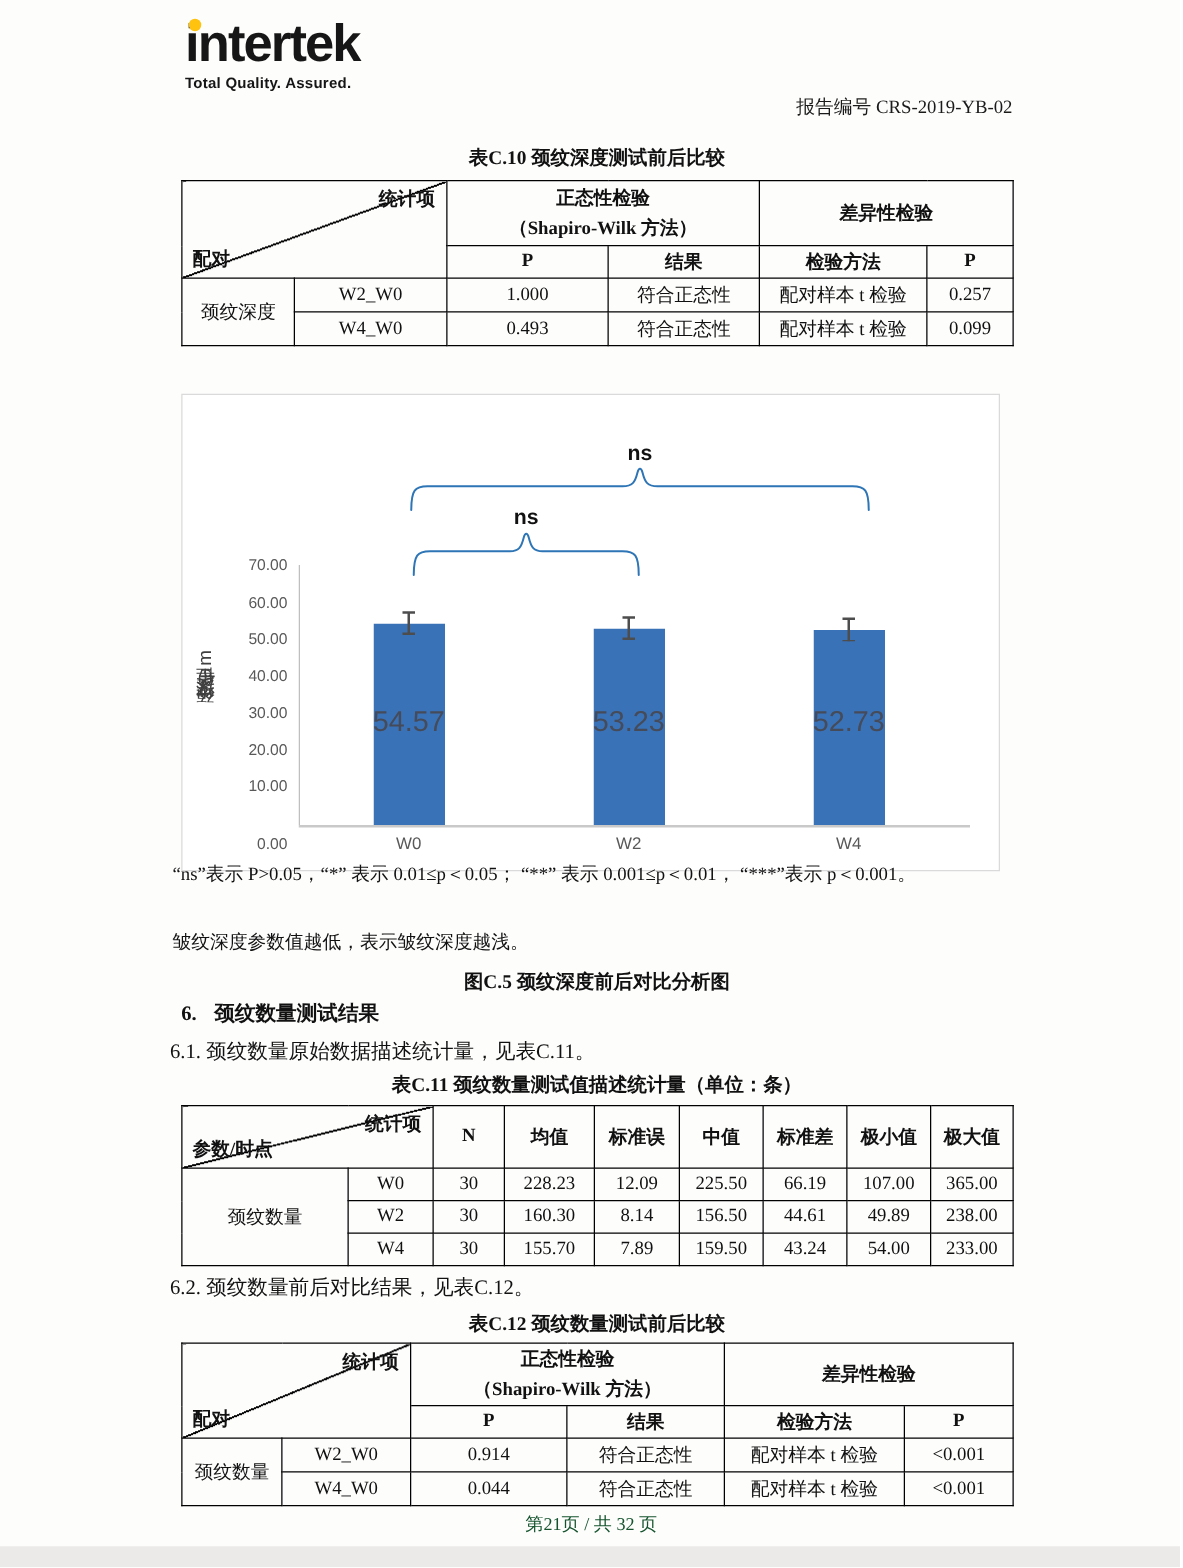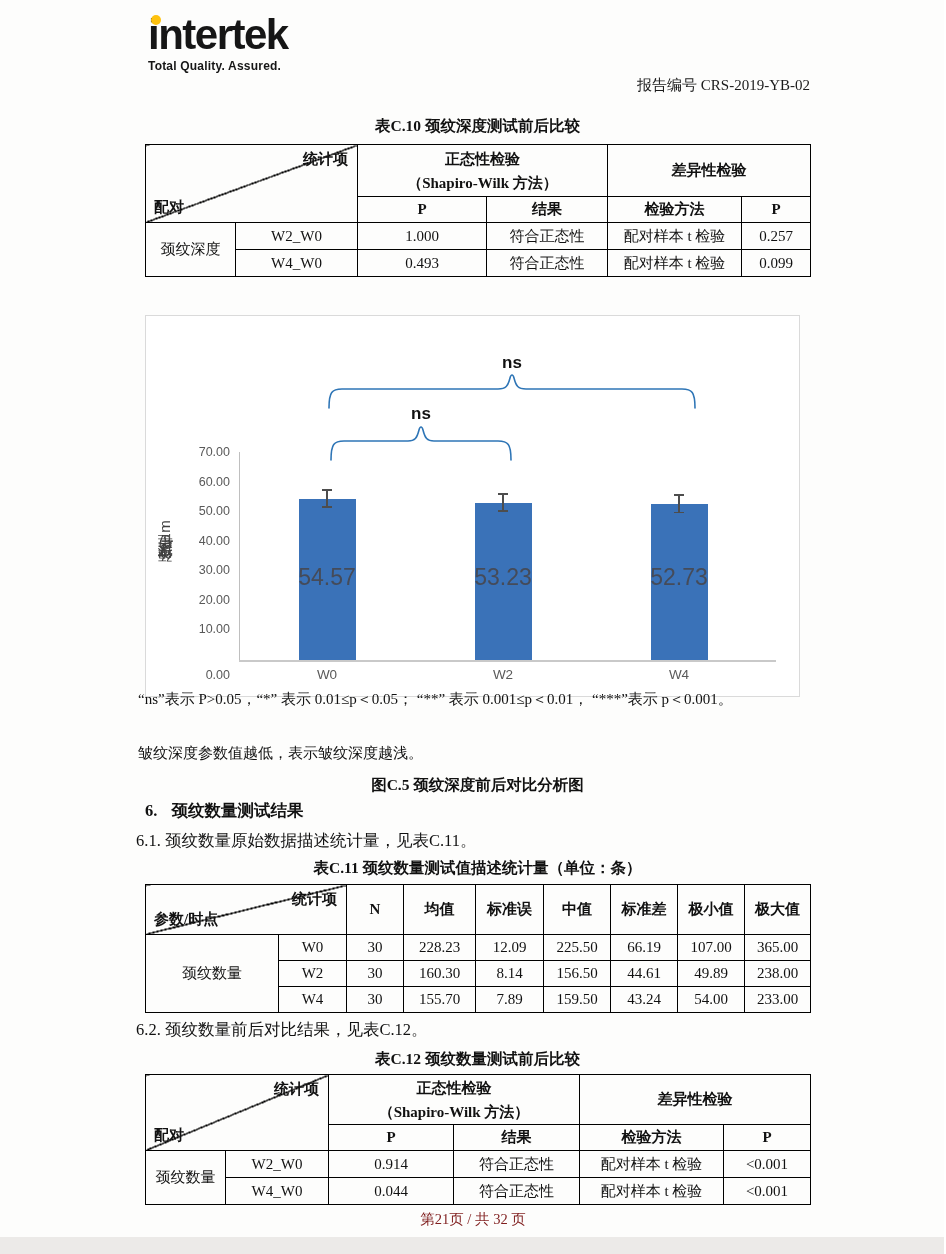--- a/index.html
+++ b/index.html
@@ -50,21 +50,21 @@
   .eline{position:absolute;width:1.6px;background:#4d4d4d;}
   .ecap{position:absolute;width:10px;height:1.6px;background:#4d4d4d;}
   .bval{position:absolute;width:90px;text-align:center;
         font:23px "Liberation Sans","DejaVu Sans",sans-serif;color:#454b59;}
   .xtick{position:absolute;width:70px;text-align:center;
          font:13.5px "Liberation Sans","DejaVu Sans",sans-serif;color:#595959;}
   .ann{position:absolute;left:0;top:0;}
   .ns-label{position:absolute;width:40px;text-align:center;
             font:600 17px "Liberation Sans","DejaVu Sans",sans-serif;color:#111;}
 
-  .footer{position:absolute;left:0;top:1210px;width:946px;text-align:center;font-size:14.5px;color:#7f1d1d;}
+  .footer{position:absolute;left:0;top:1210px;width:946px;text-align:center;font-size:14.5px;color:#14532d;}
   .bottom-strip{position:absolute;left:0;bottom:0;width:946px;height:17px;background:#eceae8;}
 </style>
 </head>
 <body>
 
 <div class="page">
 
   <div class="logo">
     <div class="logo-word">
       <span class="logo-dot"></span>

